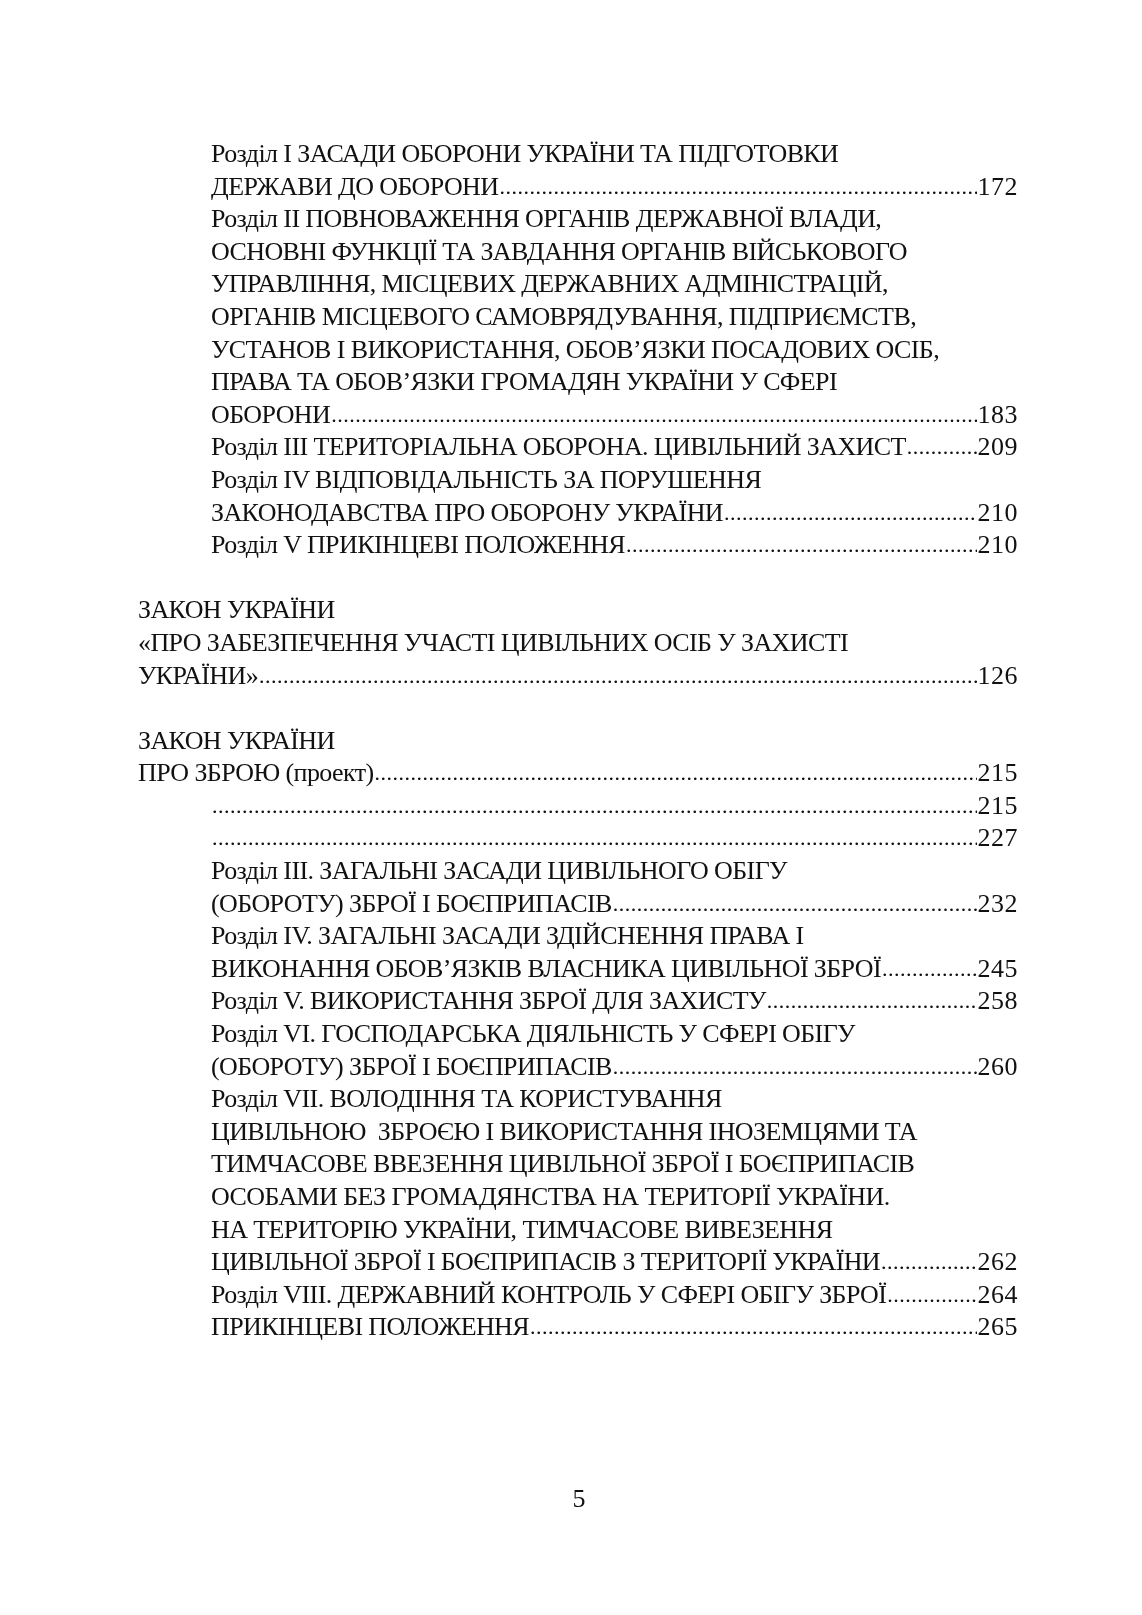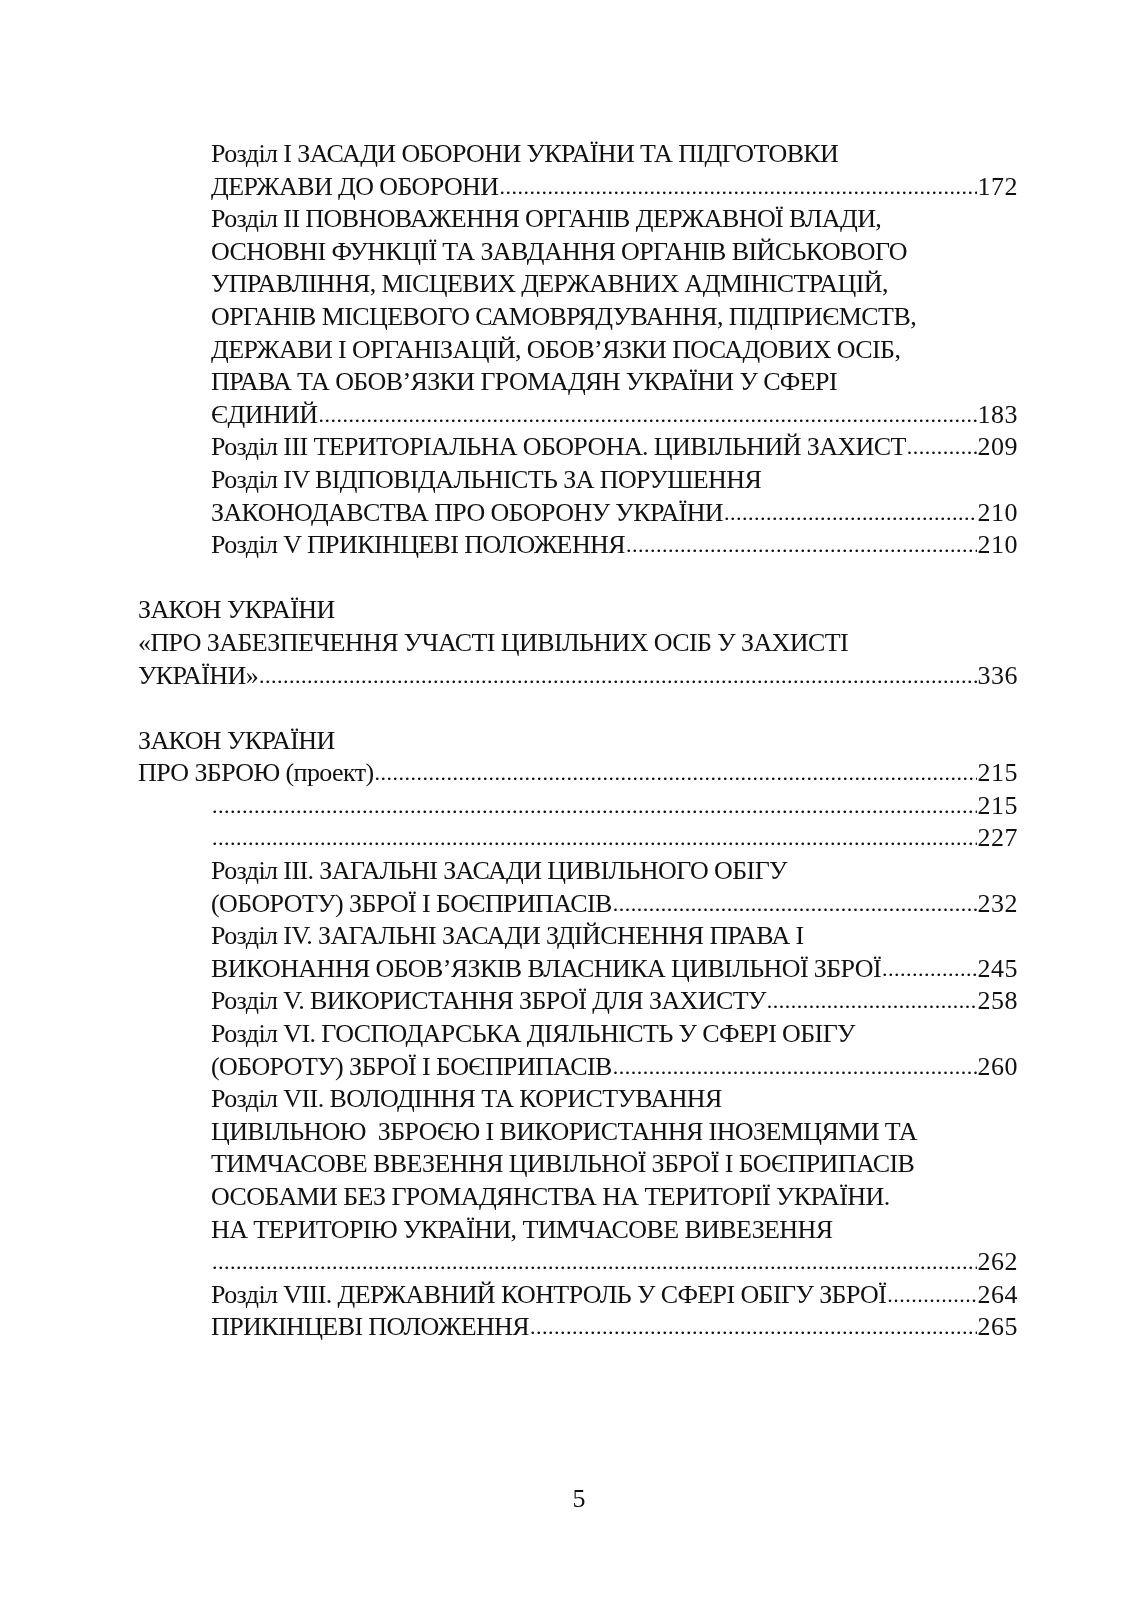--- a/index.html
+++ b/index.html
@@ -84,25 +84,25 @@
           <span class="txt">ДЕРЖАВИ ДО ОБОРОНИ</span>
           <span class="leader"></span>
           <span class="pg">172</span>
         </div>
       </div>
 
     <div class="line indent"><span class="txt">Розділ ІІ ПОВНОВАЖЕННЯ ОРГАНІВ ДЕРЖАВНОЇ ВЛАДИ,</span></div>
     <div class="line indent"><span class="txt">ОСНОВНІ ФУНКЦІЇ ТА ЗАВДАННЯ ОРГАНІВ ВІЙСЬКОВОГО</span></div>
     <div class="line indent"><span class="txt">УПРАВЛІННЯ, МІСЦЕВИХ ДЕРЖАВНИХ АДМІНІСТРАЦІЙ,</span></div>
     <div class="line indent"><span class="txt">ОРГАНІВ МІСЦЕВОГО САМОВРЯДУВАННЯ, ПІДПРИЄМСТВ,</span></div>
-    <div class="line indent"><span class="txt">ДЕРЖАВИ І ОРГАНІЗАЦІЙ, ОБОВ’ЯЗКИ ПОСАДОВИХ ОСІБ,</span></div>
+    <div class="line indent"><span class="txt">УСТАНОВ І ВИКОРИСТАННЯ, ОБОВ’ЯЗКИ ПОСАДОВИХ ОСІБ,</span></div>
     <div class="line indent"><span class="txt">ПРАВА ТА ОБОВ’ЯЗКИ ГРОМАДЯН УКРАЇНИ У СФЕРІ</span></div>
     <div class="line indent">
         <div class="entry-last indent">
-          <span class="txt">ЄДИНИЙ</span>
+          <span class="txt">ОБОРОНИ</span>
           <span class="leader"></span>
           <span class="pg">183</span>
         </div>
       </div>
 
     <div class="line indent">
         <div class="entry-last indent">
           <span class="txt">Розділ ІІІ ТЕРИТОРІАЛЬНА ОБОРОНА. ЦИВІЛЬНИЙ ЗАХИСТ</span>
           <span class="leader" style="flex-basis:2px;"></span>
           <span class="pg">209</span>
@@ -127,21 +127,21 @@
       </div>
 
     <div class="gap"></div>
 
     <div class="line"><span class="txt">ЗАКОН УКРАЇНИ</span></div>
     <div class="line"><span class="txt">«ПРО ЗАБЕЗПЕЧЕННЯ УЧАСТІ ЦИВІЛЬНИХ ОСІБ  У ЗАХИСТІ</span></div>
     <div class="line">
         <div class="entry-last">
           <span class="txt">УКРАЇНИ»</span>
           <span class="leader"></span>
-          <span class="pg">336</span>
+          <span class="pg">126</span>
         </div>
       </div>
 
     <div class="gap"></div>
 
     <div class="line"><span class="txt">ЗАКОН УКРАЇНИ</span></div>
     <div class="line">
         <div class="entry-last">
           <span class="txt">ПРО ЗБРОЮ (проект)</span>
           <span class="leader"></span>
@@ -198,20 +198,21 @@
         </div>
       </div>
 
     <div class="line indent"><span class="txt">Розділ VII. ВОЛОДІННЯ ТА КОРИСТУВАННЯ</span></div>
     <div class="line indent"><span class="txt" style="white-space:pre;">ЦИВІЛЬНОЮ  ЗБРОЄЮ І ВИКОРИСТАННЯ ІНОЗЕМЦЯМИ ТА</span></div>
     <div class="line indent"><span class="txt">ТИМЧАСОВЕ ВВЕЗЕННЯ ЦИВІЛЬНОЇ ЗБРОЇ І БОЄПРИПАСІВ</span></div>
     <div class="line indent"><span class="txt">ОСОБАМИ БЕЗ ГРОМАДЯНСТВА НА ТЕРИТОРІЇ УКРАЇНИ.</span></div>
     <div class="line indent"><span class="txt">НА ТЕРИТОРІЮ УКРАЇНИ, ТИМЧАСОВЕ ВИВЕЗЕННЯ</span></div>
     <div class="line indent">
         <div class="entry-last indent">
+          <span class="txt">ЦИВІЛЬНОЇ ЗБРОЇ І БОЄПРИПАСІВ З ТЕРИТОРІЇ УКРАЇНИ</span>
           <span class="leader"></span>
           <span class="pg">262</span>
         </div>
       </div>
 
     <div class="line indent">
         <div class="entry-last indent">
           <span class="txt">Розділ VIII. ДЕРЖАВНИЙ КОНТРОЛЬ У СФЕРІ ОБІГУ ЗБРОЇ</span>
           <span class="leader" style="flex-basis:8px;"></span>
           <span class="pg">264</span>

